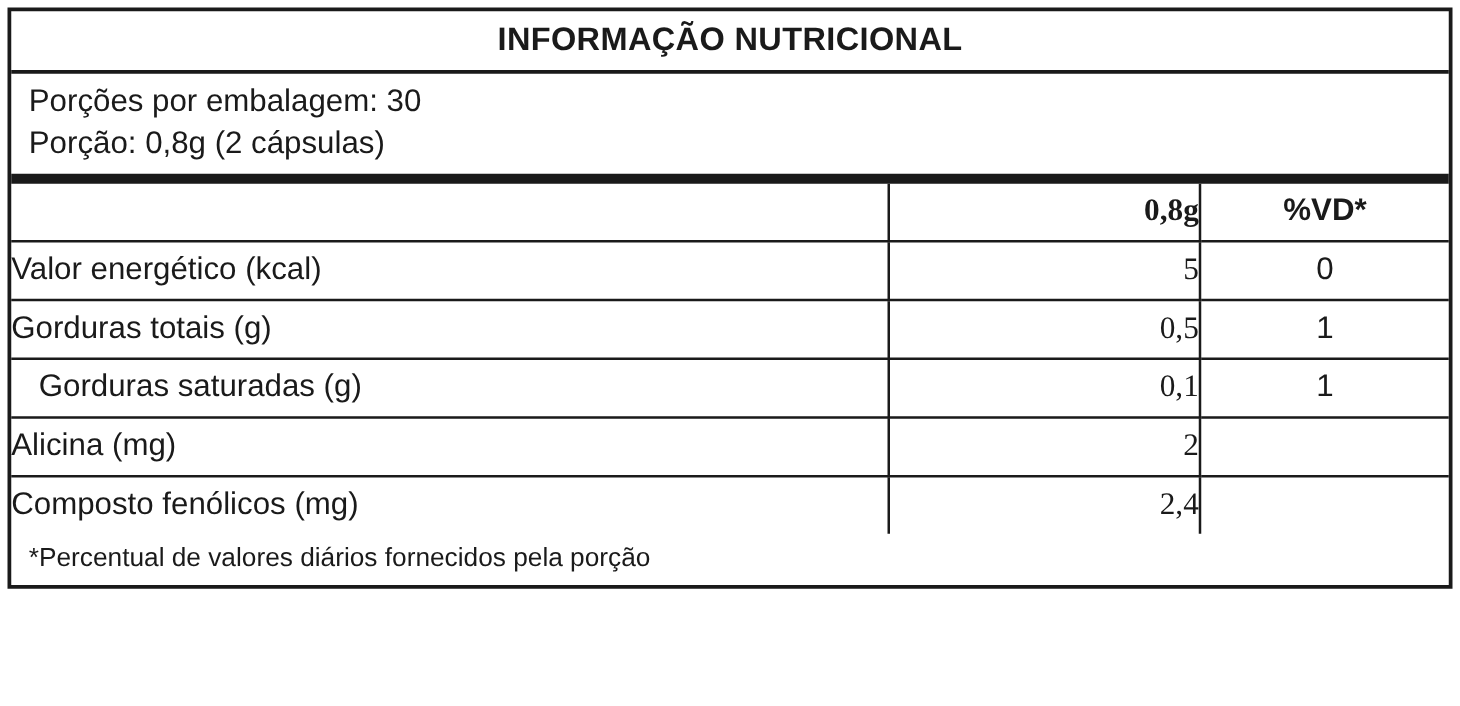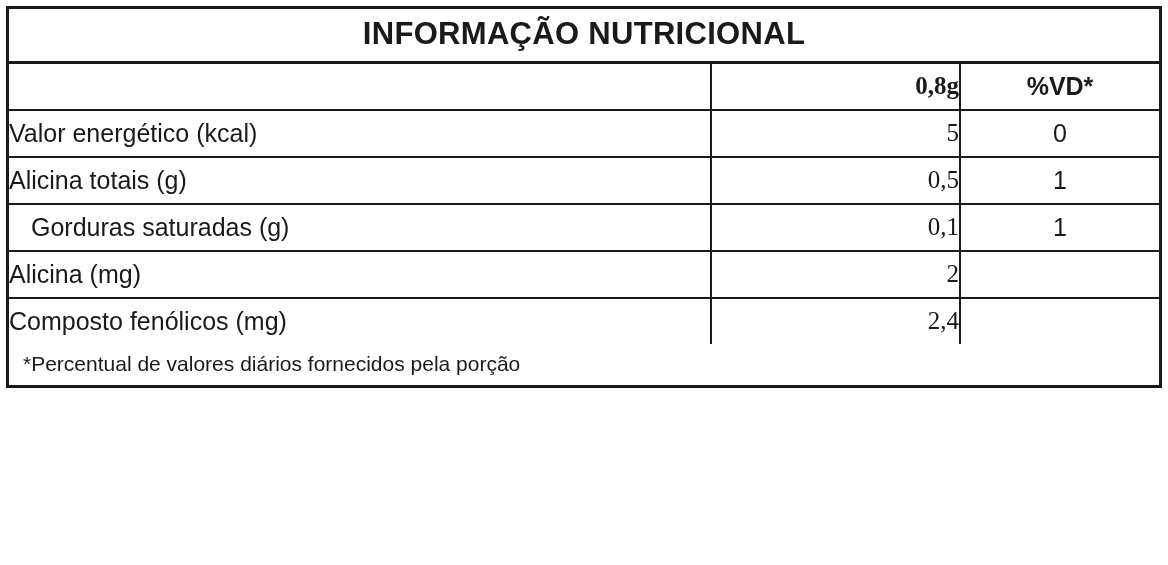--- a/index.html
+++ b/index.html
@@ -20,21 +20,21 @@
     width: 1156px;
     margin: 6px auto 0 auto;
     border: 3px solid #1a1a1a;
     background: #ffffff;
   }
 
   
   .title-row {
     box-sizing: border-box;
     text-align: center;
-    font-size: 31px;
+    font-size: 26px;
     font-weight: bold;
     letter-spacing: 0.3px;
     padding: 7px 0 9px 0;
     border-bottom: 3px solid #1a1a1a;
   }
 
   
   .servings {
     box-sizing: border-box;
     padding: 6px 14px 7px 14px;
@@ -108,40 +108,44 @@
     font-size: 21px;
   }
 </style>
 </head>
 <body>
 
 <div class="label-wrap">
 
   <div class="title-row">INFORMAÇÃO NUTRICIONAL</div>
 
+  <div class="servings">
+    <div>Porções por embalagem: 30</div>
+    <div>Porção: 0,8g (2 cápsulas)</div>
+  </div>
 
   <table class="nutrients">
     <colgroup>
       <col class="c1">
         <col class="c2">
         <col class="c3">
     </colgroup>
     <tbody>
       <tr class="head">
         <td class="name"></td>
         <td class="val">0,8g</td>
         <td class="vd">%VD*</td>
       </tr>
       <tr>
         <td class="name">Valor energético (kcal)</td>
         <td class="val">5</td>
         <td class="vd">0</td>
       </tr>
       <tr>
-        <td class="name">Alicina totais (g)</td>
+        <td class="name">Gorduras totais (g)</td>
         <td class="val">0,5</td>
         <td class="vd">1</td>
       </tr>
       <tr>
         <td class="name indent">Gorduras saturadas (g)</td>
         <td class="val">0,1</td>
         <td class="vd">1</td>
       </tr>
       <tr>
         <td class="name">Alicina (mg)</td>

